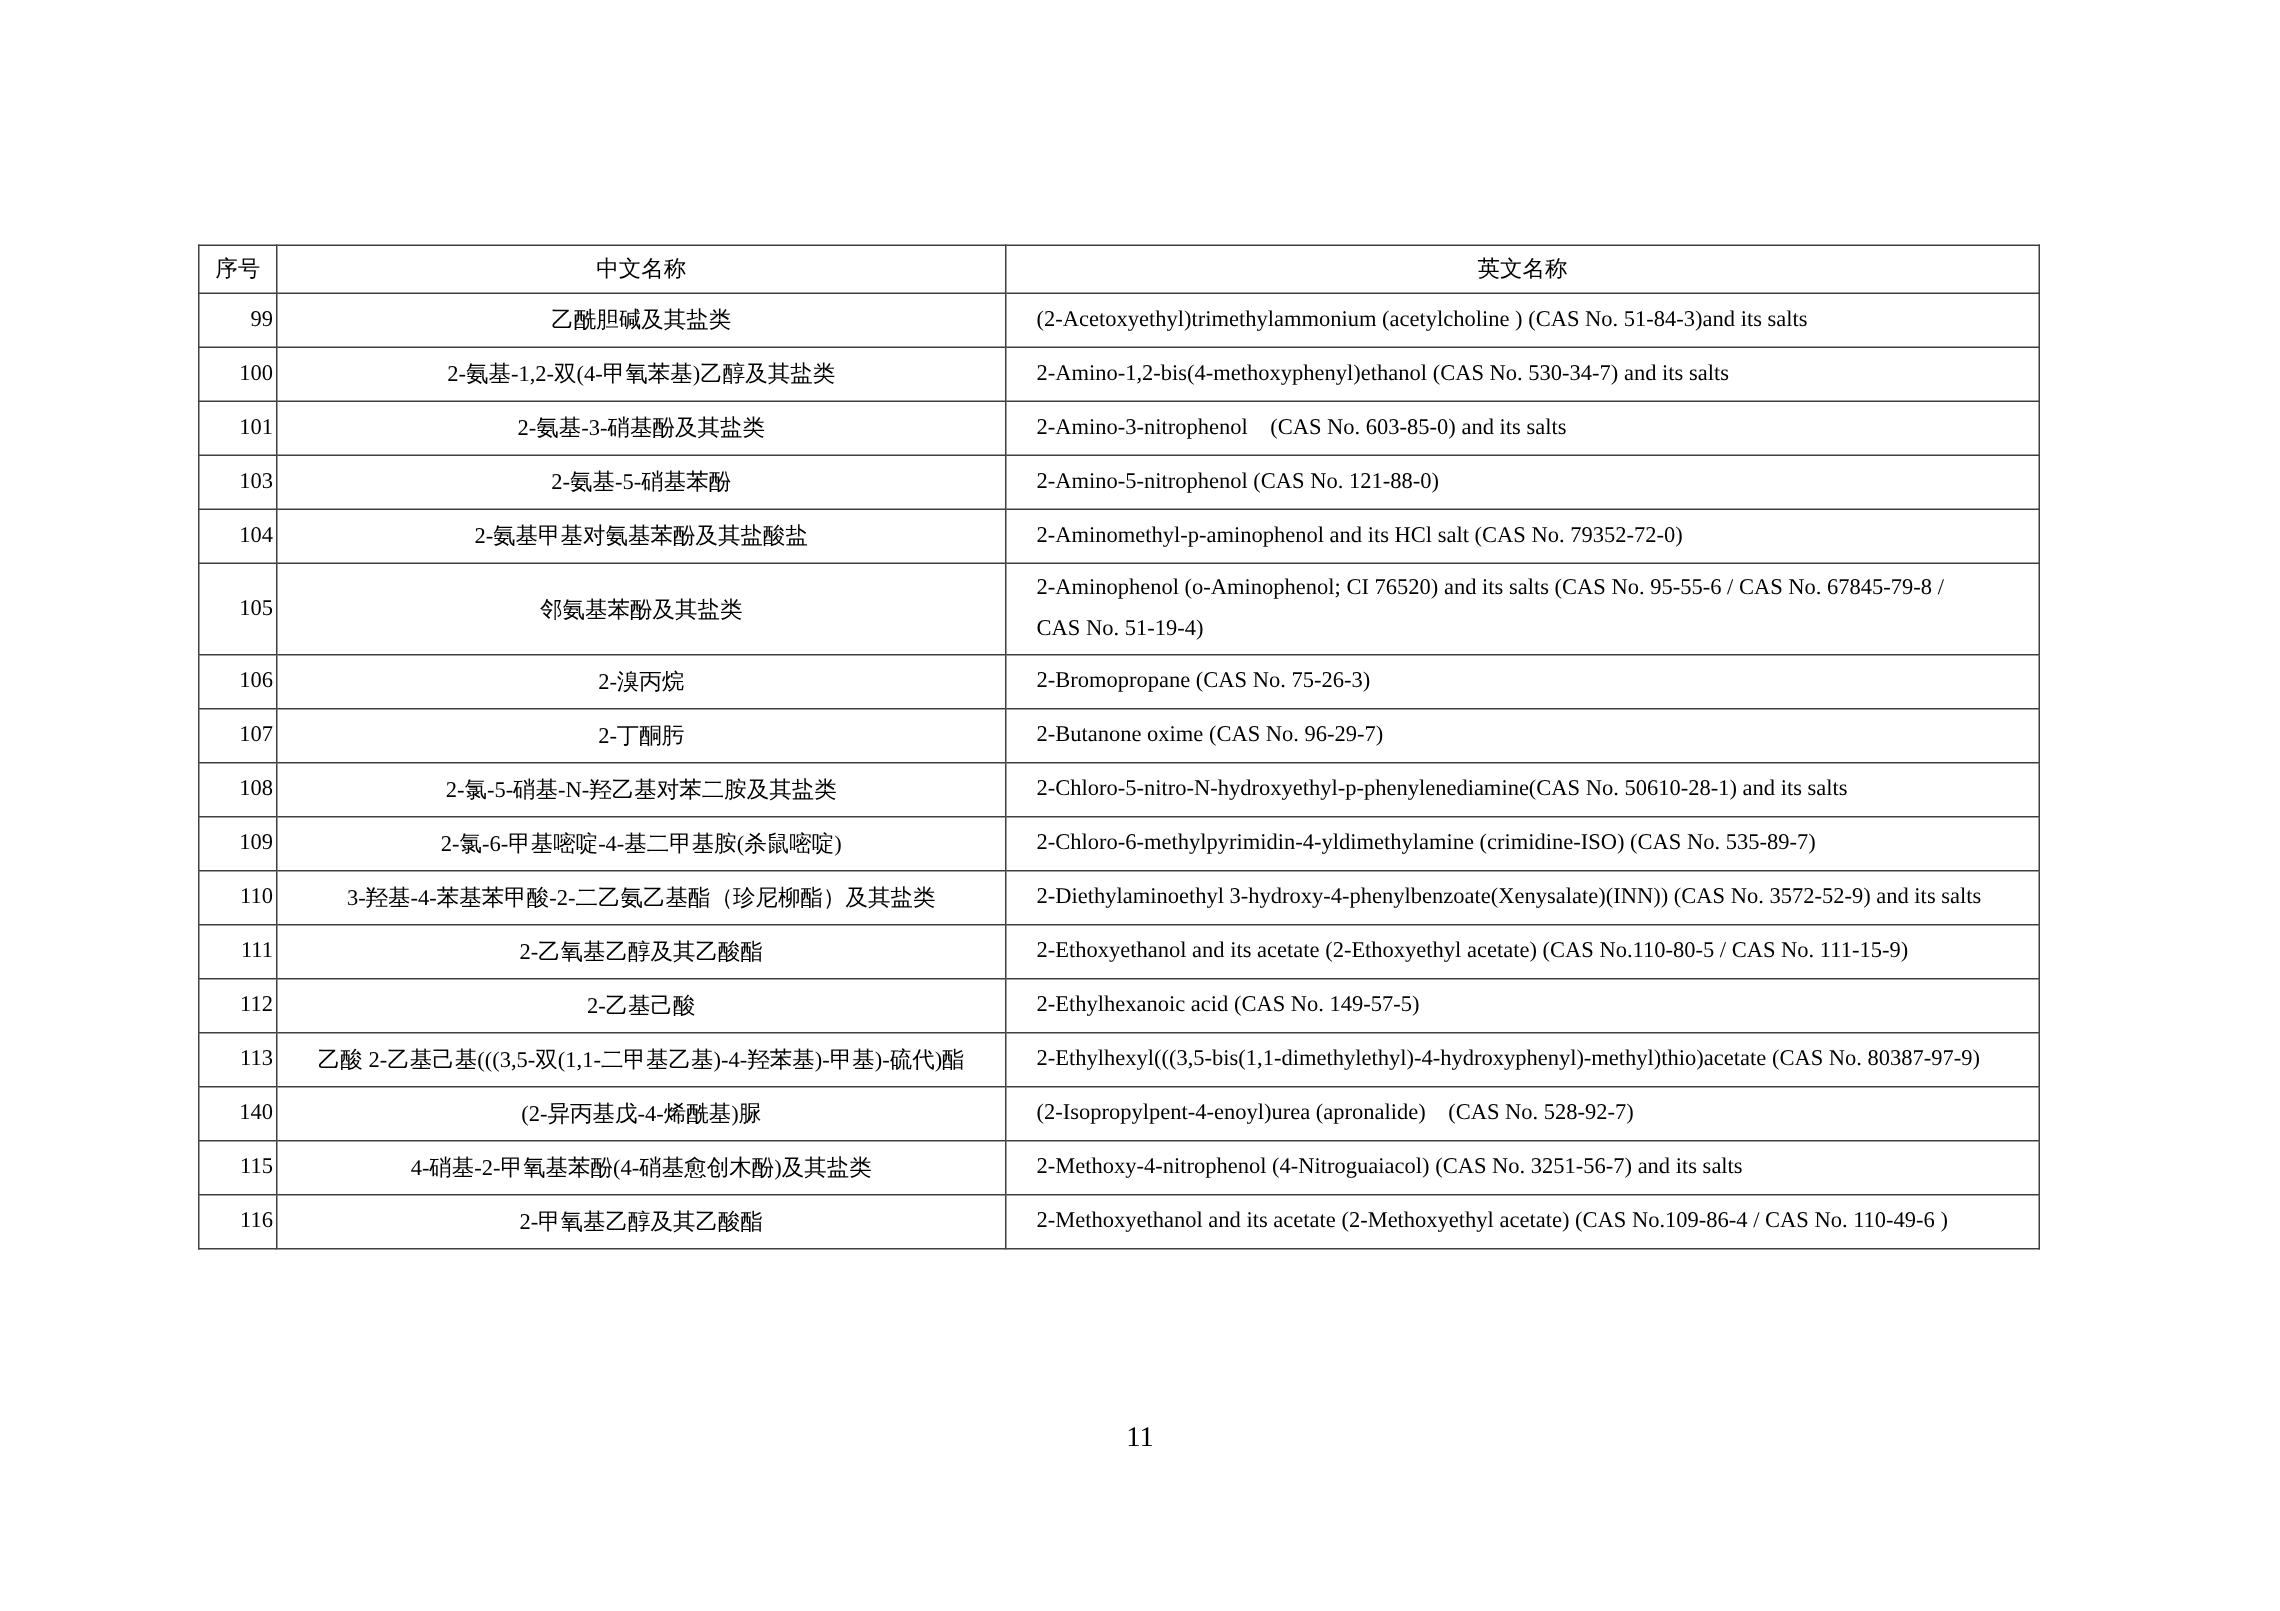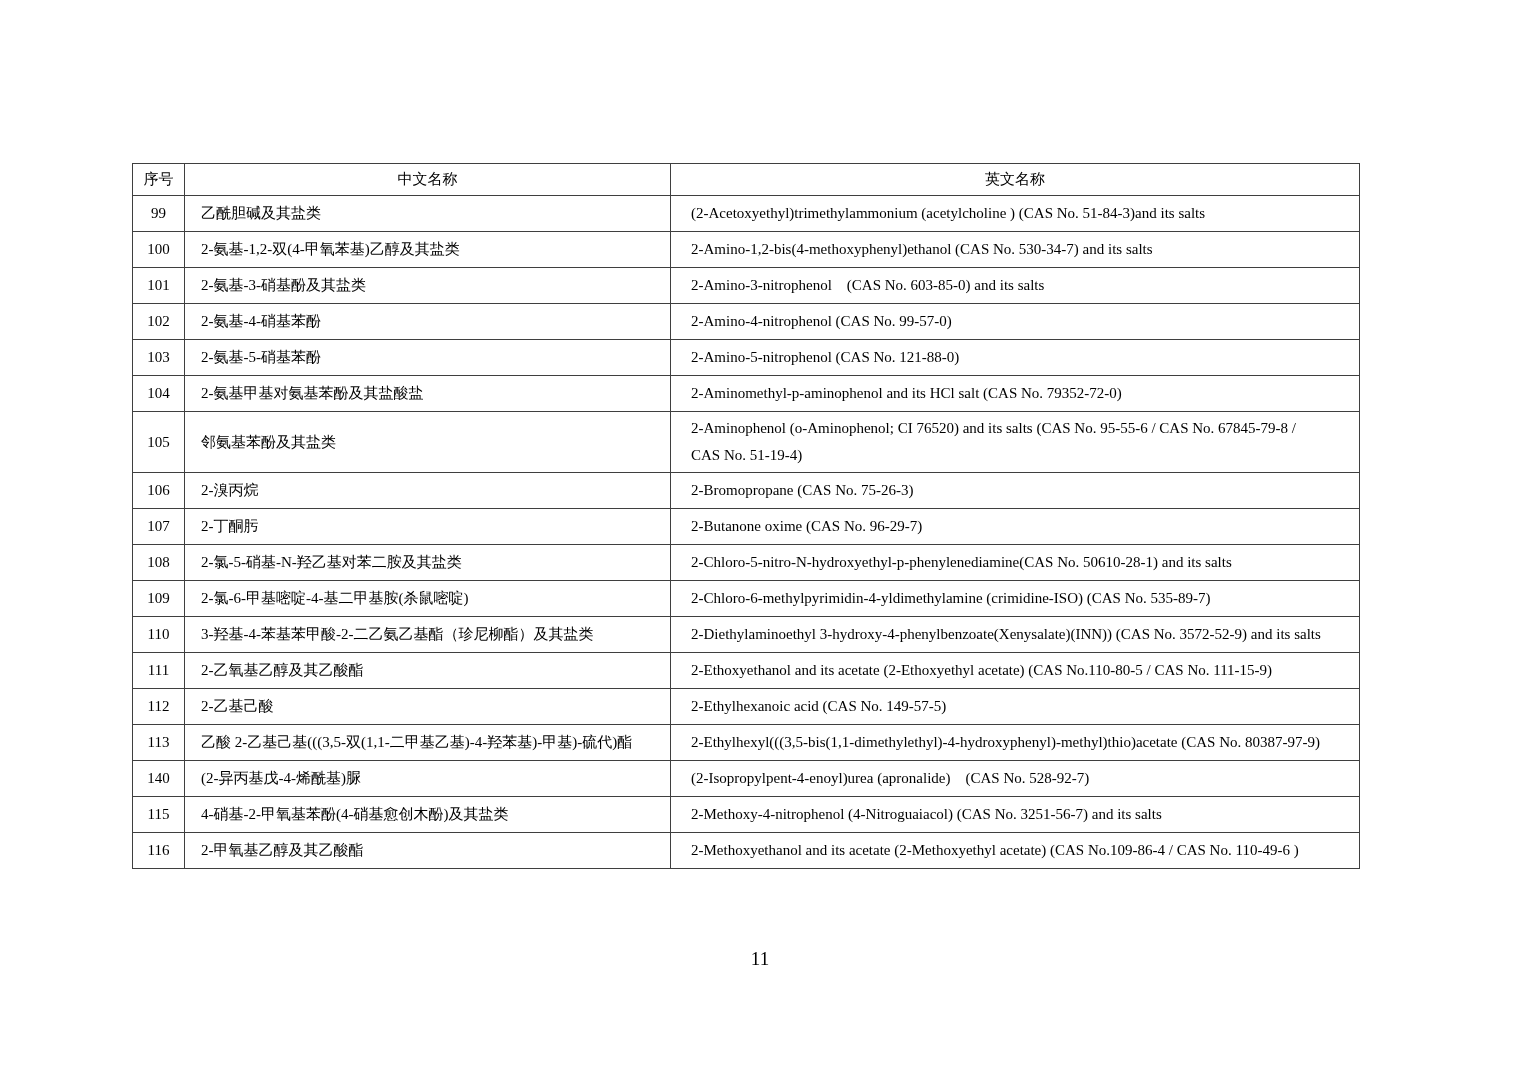--- a/index.html
+++ b/index.html
@@ -34,26 +34,26 @@
   }
   .doc-table thead th {
     height: 32px;
     text-align: center;
     padding: 0 2px;
   }
   .doc-table tbody td {
     height: 36px;
   }
   td.num {
-    text-align: center;
-    padding: 0 12px;
+    text-align: right;
+    padding: 0 2px;
   }
   td.cn {
-    text-align: left;
-    padding: 0 16px;
+    text-align: center;
+    padding: 0 0;
     white-space: nowrap;
   }
   td.en {
     text-align: left;
     padding: 0 20px;
     white-space: pre;
     line-height: 1.8;
   }
   tr.tall td {
     height: 61px;
@@ -95,25 +95,20 @@
     <td class="cn">2-氨基-1,2-双(4-甲氧苯基)乙醇及其盐类</td>
     <td class="en">2-Amino-1,2-bis(4-methoxyphenyl)ethanol (CAS No. 530-34-7) and its salts</td>
   </tr>
 
   <tr>
     <td class="num">101</td>
     <td class="cn">2-氨基-3-硝基酚及其盐类</td>
     <td class="en">2-Amino-3-nitrophenol    (CAS No. 603-85-0) and its salts</td>
   </tr>
 
-  <tr>
-    <td class="num">102</td>
-    <td class="cn">2-氨基-4-硝基苯酚</td>
-    <td class="en">2-Amino-4-nitrophenol (CAS No. 99-57-0)</td>
-  </tr>
 
   <tr>
     <td class="num">103</td>
     <td class="cn">2-氨基-5-硝基苯酚</td>
     <td class="en">2-Amino-5-nitrophenol (CAS No. 121-88-0)</td>
   </tr>
 
   <tr>
     <td class="num">104</td>
     <td class="cn">2-氨基甲基对氨基苯酚及其盐酸盐</td>

